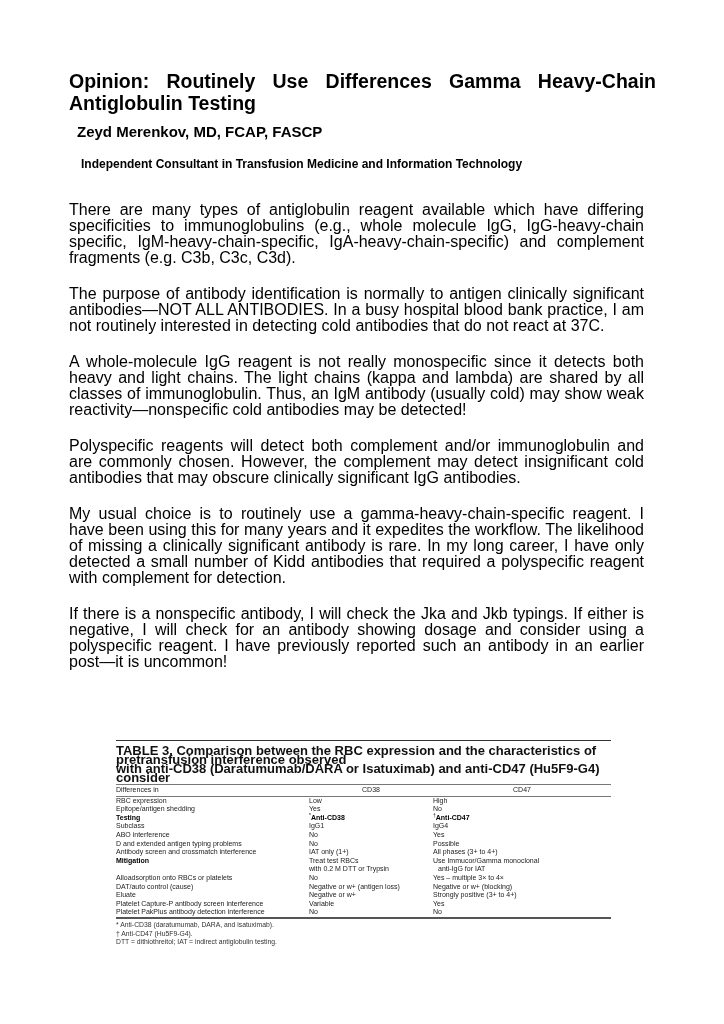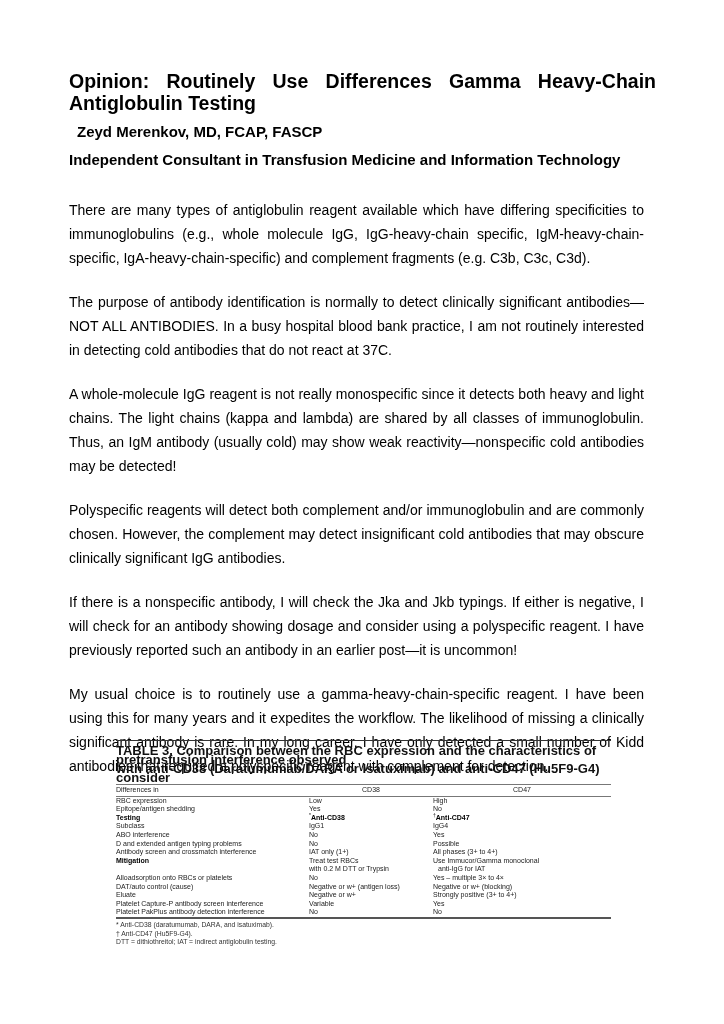--- a/index.html
+++ b/index.html
@@ -1,23 +1,23 @@
 <!DOCTYPE html>
 <html><head>
 <meta charset="utf-8">
 <style>
   html, body { margin: 0; padding: 0; background: #ffffff; }
   body { width: 724px; height: 1024px; position: relative; overflow: hidden; color: #000; }
   .page { position: absolute; left: 69px; top: 70px; width: 587px; font-family: "Liberation Sans", sans-serif; }
   .title { font-weight: bold; font-size: 19.5px; line-height: 22px; margin: 0; text-align: justify; text-align-last: left; }
   .title .line1 { display: block; text-align: justify; text-align-last: justify; }
   .author { font-weight: bold; font-size: 15px; line-height: 20px; margin: 8px; }
-  .affil { font-weight: bold; font-size: 15px; line-height: 20px; margin: 0; white-space: nowrap; }
+  .affil { font-weight: bold; font-size: 12px; line-height: 20px; margin: 12px; white-space: nowrap; }
   .body { margin-top: 28px; }
-  .para { font-size: 14px; line-height: 24px; margin: 0 12px 20px 0; text-align: justify; }
+  .para { font-size: 16px; line-height: 16px; margin: 0 12px 20px 0; text-align: justify; }
   .para b { font-weight: normal; }
 
   .table-wrap { position: absolute; left: 116px; top: 740px; width: 495px; font-family: "Liberation Sans", sans-serif; }
   .rule-top { border-top: 1.5px solid #333; }
   .caption { font-weight: bold; font-size: 13px; line-height: 9px; margin: 5px 0 2px 0; color: #111; }
   .rule-thin { border-top: 1px solid #777; }
   .rule-thick { border-top: 2px solid #555; }
   table { border-collapse: collapse; width: 495px; font-size: 7px; color: #222; }
   td { padding: 0; line-height: 8.6px; vertical-align: top; }
   td.c1 { width: 193px; }
@@ -36,25 +36,25 @@
 <div class="page">
   <h1 class="title">
     <span class="line1">Opinion:  Routinely Use Differences Gamma Heavy-Chain</span>
     <span>Antiglobulin Testing</span>
   </h1>
   <p class="author">Zeyd Merenkov, MD, FCAP, FASCP</p>
   <p class="affil">Independent Consultant in Transfusion Medicine and Information Technology</p>
 
   <div class="body">
     <p class="para">There are many types of antiglobulin reagent available which have differing specificities to immunoglobulins (e.g., whole molecule IgG, IgG-heavy-chain specific, IgM-heavy-chain-specific, IgA-heavy-chain-specific) and complement fragments (e.g. C3b, C3c, C3d).</p>
-    <p class="para"><span>The purpose of antibody identification is normally to detect </span><b>clinically significant</b><span> antibodies—</span><b>NOT ALL ANTIBODIES.</b><span>  In a busy hospital blood bank practice, I am not routinely interested in detecting cold antibodies that do not react at 37C.</span></p>
+    <p class="para"><span>The purpose of antibody identification is normally to antigen </span><b>clinically significant</b><span> antibodies—</span><b>NOT ALL ANTIBODIES.</b><span>  In a busy hospital blood bank practice, I am not routinely interested in detecting cold antibodies that do not react at 37C.</span></p>
     <p class="para">A whole-molecule IgG reagent is not really monospecific since it detects both heavy and light chains.  The light chains (kappa and lambda) are shared by all classes of immunoglobulin.  Thus, an IgM antibody (usually cold) may show weak reactivity—nonspecific cold antibodies may be detected!</p>
     <p class="para">Polyspecific reagents will detect both complement and/or immunoglobulin and are commonly chosen.  However, the complement may detect insignificant cold antibodies that may obscure clinically significant IgG antibodies.</p>
+    <p class="para">My usual choice is to routinely use a gamma-heavy-chain-specific reagent.  I have been using this for many years and it expedites the workflow.  The likelihood of missing a clinically significant antibody is rare.  In my long career, I have only detected a small number of Kidd antibodies that required a polyspecific reagent with complement for detection.</p>
     <p class="para">If there is a nonspecific antibody, I will check the Jka and Jkb typings.  If either is negative, I will check for an antibody showing dosage and consider using a polyspecific reagent.  I have previously reported such an antibody in an earlier post—it is uncommon!</p>
-    <p class="para">My usual choice is to routinely use a gamma-heavy-chain-specific reagent.  I have been using this for many years and it expedites the workflow.  The likelihood of missing a clinically significant antibody is rare.  In my long career, I have only detected a small number of Kidd antibodies that required a polyspecific reagent with complement for detection.</p>
   </div>
 </div>
 
 <div class="table-wrap">
   <div class="rule-top"></div>
   <div class="caption">
     <div>TABLE 3. Comparison between the RBC expression and the characteristics of pretransfusion interference observed</div>
     <div>with anti-CD38 (Daratumumab/DARA or Isatuximab) and anti-CD47 (Hu5F9-G4) consider</div>
   </div>
   <div class="rule-thin"></div>

